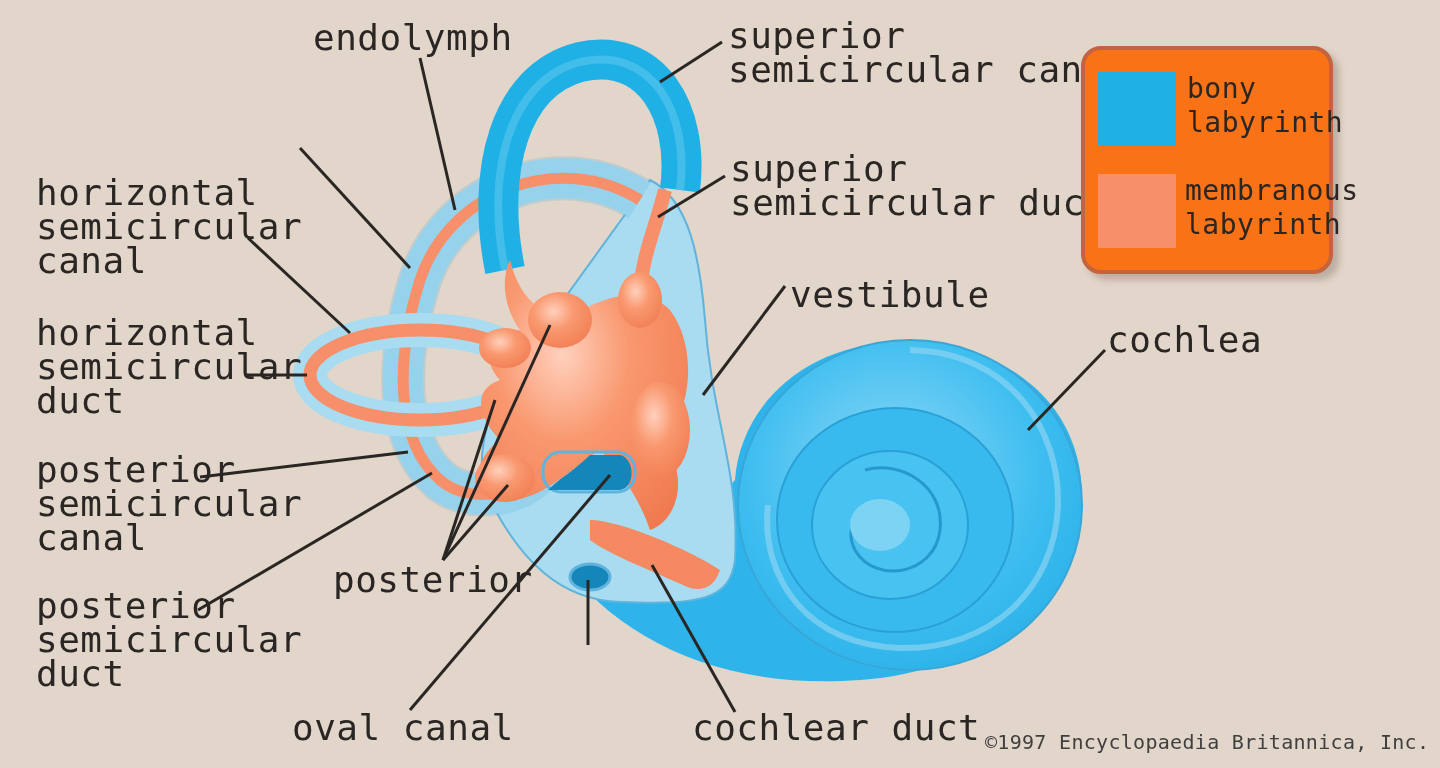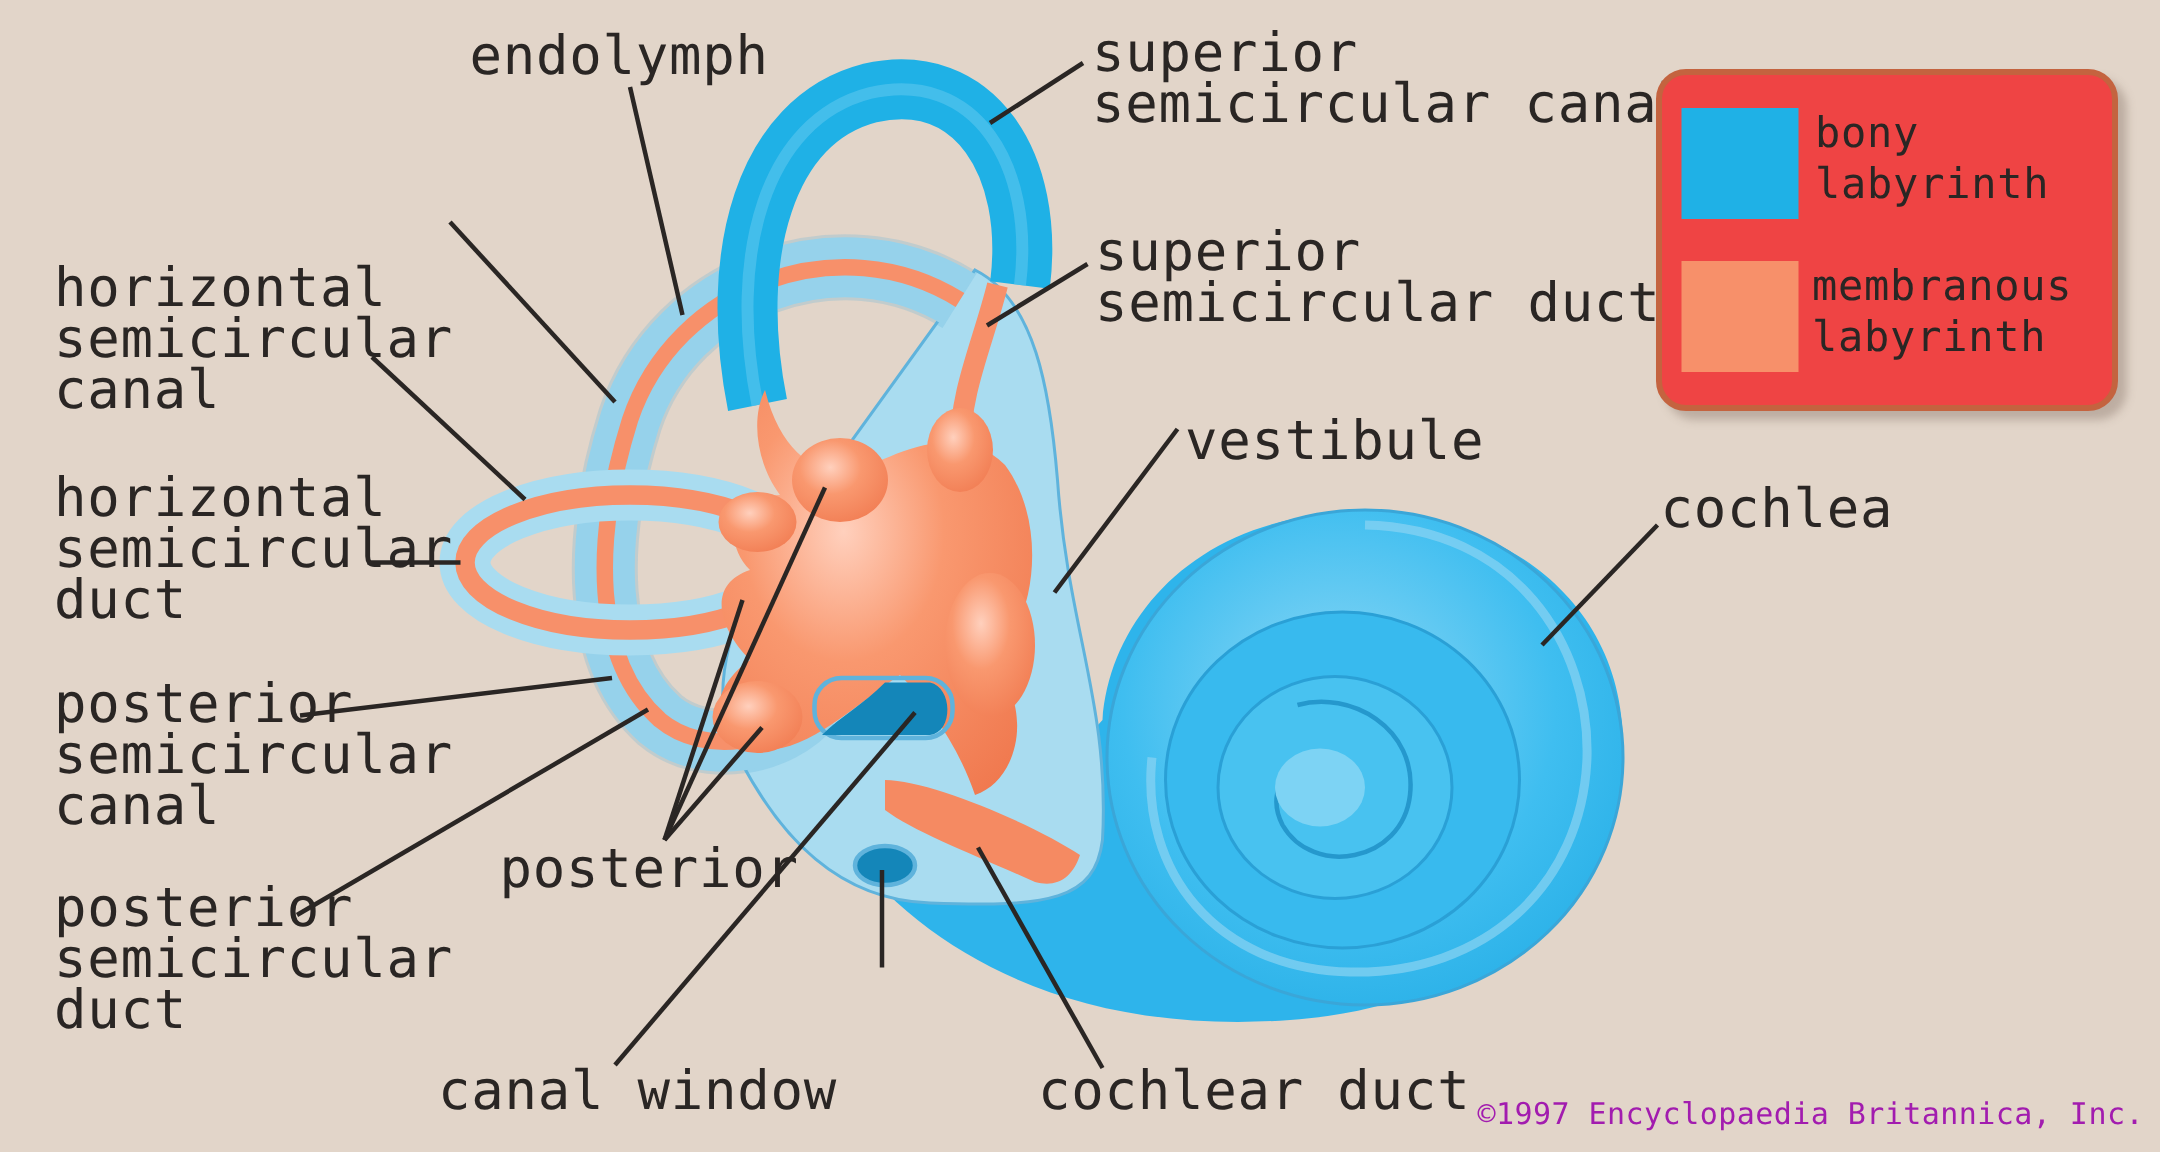--- a/index.html
+++ b/index.html
@@ -12,32 +12,32 @@
   #stage { position: absolute; left: 0; top: 0; width: 1440px; height: 768px; }
   .lbl {
     position: absolute;
     font-size: 36px;
     line-height: 34px;
     color: #2a2624;
     letter-spacing: 0.5px;
     white-space: pre;
   }
   .legend {
-    position: absolute; left: 1104px; top: 46px; width: 308px; height: 228px;
-    background: #ef4444;
+    position: absolute; left: 1081px; top: 46px; width: 252px; height: 228px;
+    background: #f97316;
     border: 4px solid #c4633f;
     border-radius: 20px;
     box-shadow: 6px 6px 6px rgba(120,100,90,0.35);
     box-sizing: border-box;
   }
   .swatch { position: absolute; width: 78px; }
   .legend .lbl { font-size: 28px; }
   .copyright {
     position: absolute; left: 985px; top: 730px;
-    font-size: 20px; color: #a21caf; letter-spacing: 0.3px; white-space: pre;
+    font-size: 20px; color: #404040; letter-spacing: 0.3px; white-space: pre;
   }
 </style>
 </head>
 <body>
 
 <div id="stage">
 
   <svg width="1440" height="768" viewBox="0 0 1440 768" style="position:absolute;left:0;top:0">
     <defs>
       <radialGradient id="cochG" cx="0.45" cy="0.4" r="0.7">
@@ -126,21 +126,21 @@
   <div class="lbl" style="left:36px;top:316px">horizontal
 semicircular
 duct</div>
   <div class="lbl" style="left:36px;top:453px">posterior
 semicircular
 canal</div>
   <div class="lbl" style="left:36px;top:589px">posterior
 semicircular
 duct</div>
   <div class="lbl" style="left:333px;top:563px">posterior</div>
-  <div class="lbl" style="left:292px;top:711px">canal window</div>
+  <div class="lbl" style="left:292px;top:711px">oval canal</div>
   <div class="lbl" style="left:692px;top:711px">cochlear duct</div>
   <div class="lbl" style="left:1107px;top:323px">cochlea</div>
   <div class="lbl" style="left:790px;top:278px">vestibule</div>
   <div class="lbl" style="left:730px;top:152px">superior
 semicircular duct</div>
   <div class="lbl" style="left:728px;top:19px">superior
 semicircular canal</div>
 
   <div class="legend">
     <div class="swatch" style="left:13px;top:22px;height:74px;background:#1fb1e6"></div>

